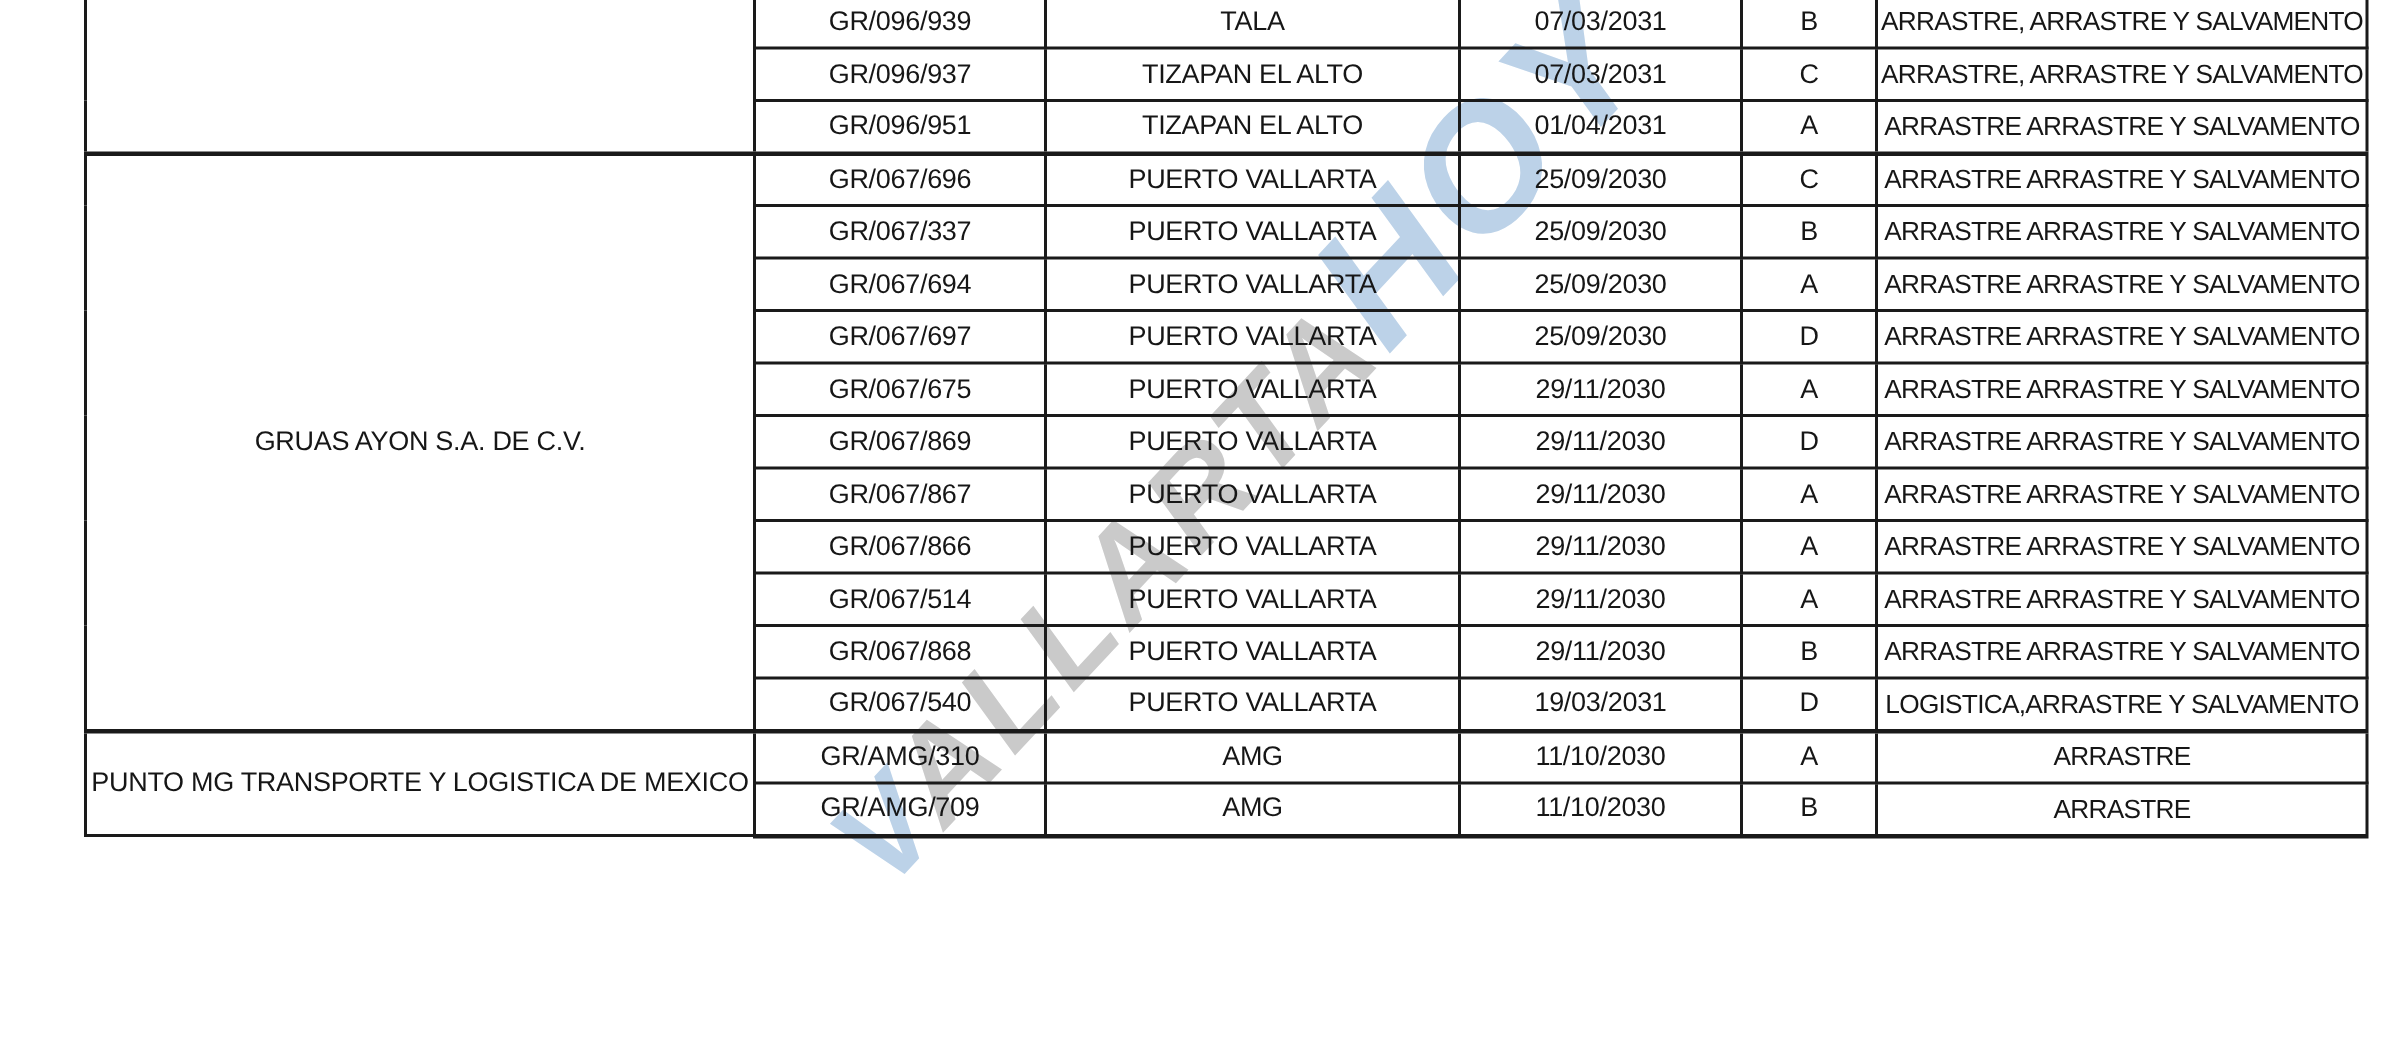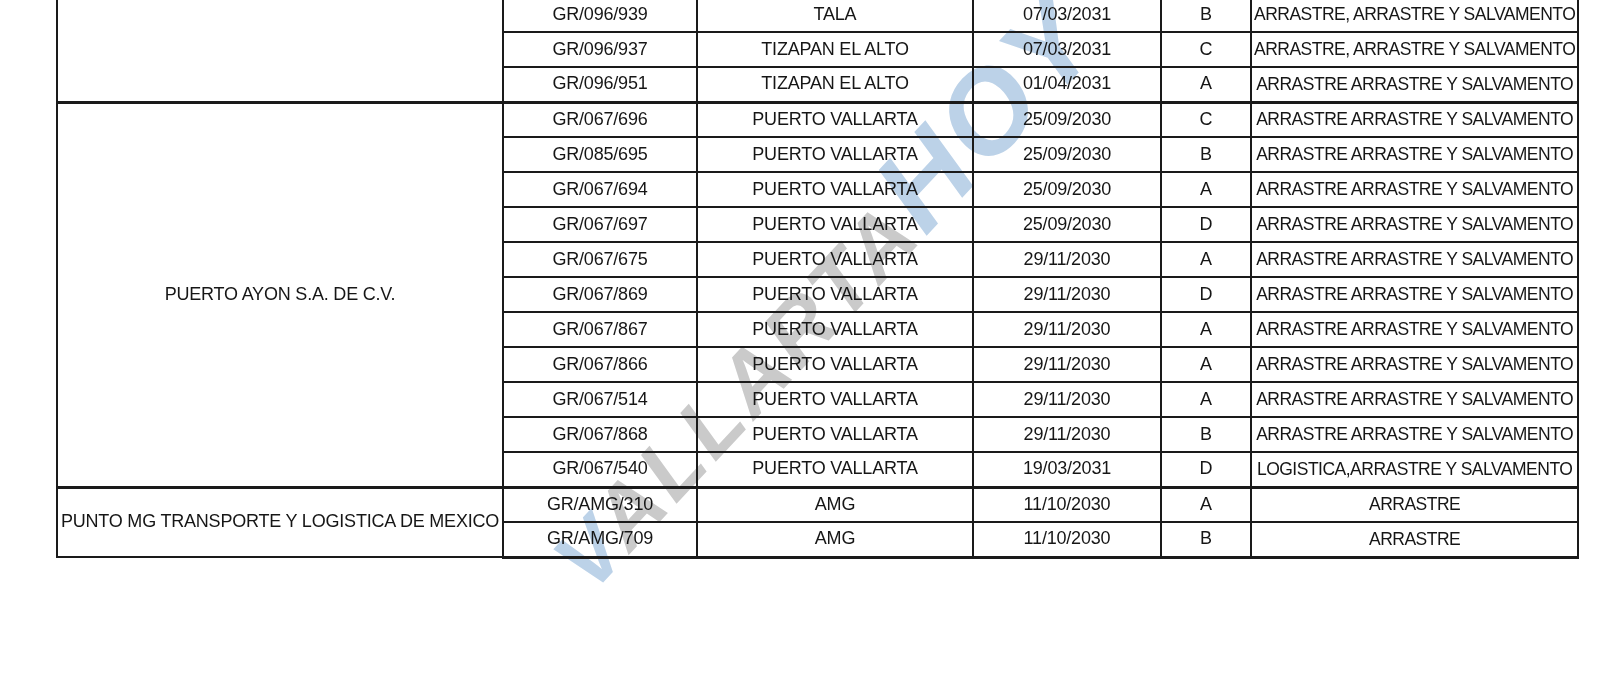--- a/index.html
+++ b/index.html
@@ -97,29 +97,29 @@
           <td class="col-service">ARRASTRE, ARRASTRE Y SALVAMENTO</td>
         </tr>
         <tr>
           <td class="col-permit">GR/096/951</td>
           <td class="col-location">TIZAPAN EL ALTO</td>
           <td class="col-date">01/04/2031</td>
           <td class="col-class">A</td>
           <td class="col-service">ARRASTRE ARRASTRE Y SALVAMENTO</td>
         </tr>
         <tr class="group-start">
-          <td class="col-company" rowspan="11">PUERTO AYON S.A. DE C.V.</td>
+          <td class="col-company" rowspan="11">GRUAS AYON S.A. DE C.V.</td>
           <td class="col-permit">GR/067/696</td>
           <td class="col-location">PUERTO VALLARTA</td>
           <td class="col-date">25/09/2030</td>
           <td class="col-class">C</td>
           <td class="col-service">ARRASTRE ARRASTRE Y SALVAMENTO</td>
         </tr>
         <tr>
-          <td class="col-permit">GR/085/695</td>
+          <td class="col-permit">GR/067/337</td>
           <td class="col-location">PUERTO VALLARTA</td>
           <td class="col-date">25/09/2030</td>
           <td class="col-class">B</td>
           <td class="col-service">ARRASTRE ARRASTRE Y SALVAMENTO</td>
         </tr>
         <tr>
           <td class="col-permit">GR/067/694</td>
           <td class="col-location">PUERTO VALLARTA</td>
           <td class="col-date">25/09/2030</td>
           <td class="col-class">A</td>

